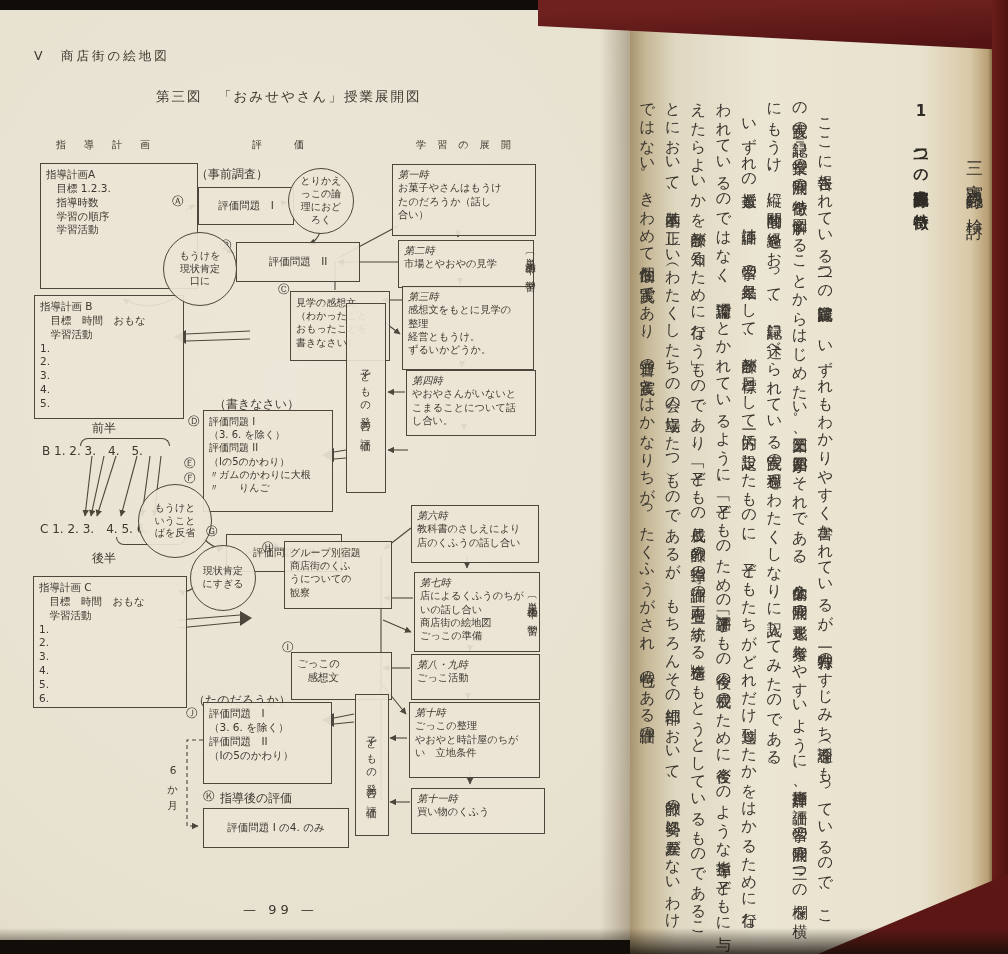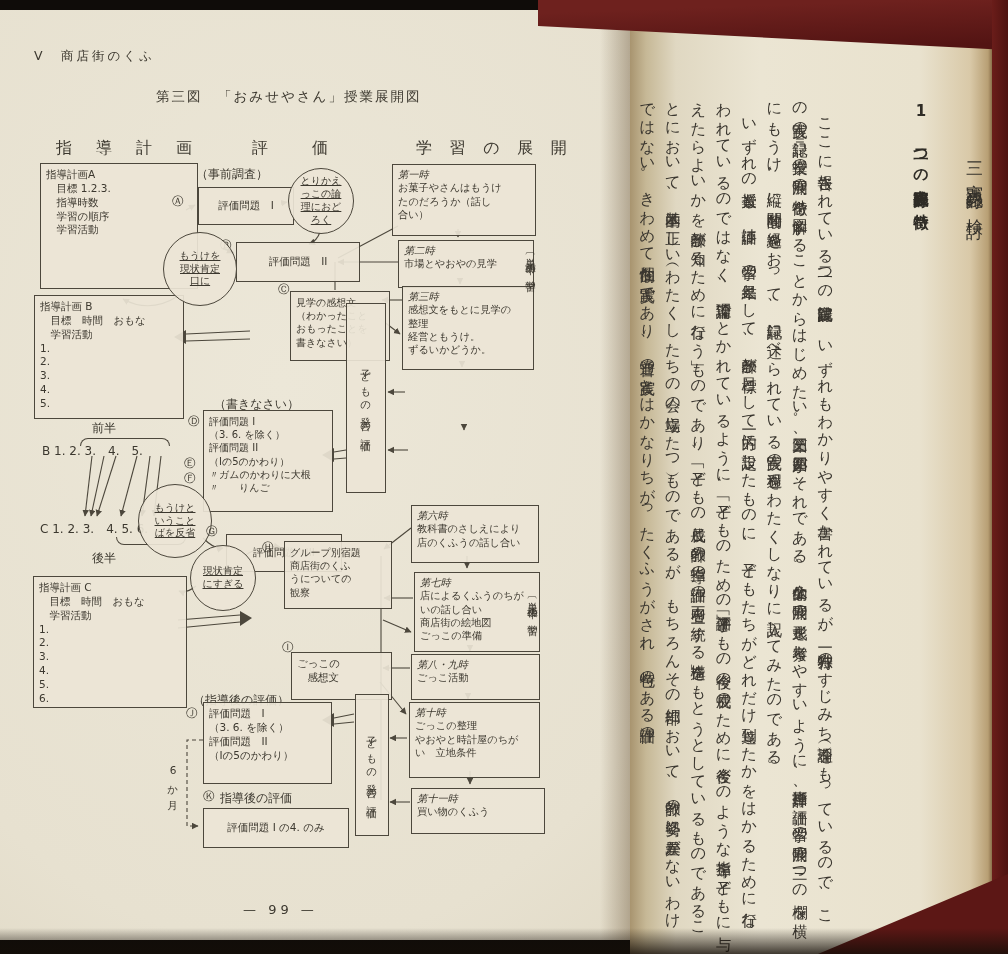--- a/index.html
+++ b/index.html
@@ -15,34 +15,34 @@
     clip-path:polygon(0 0,100% 0,100% 100%,0 52%);}
   .cover-right{position:absolute;right:0;top:0;width:16px;height:954px;background:linear-gradient(90deg,#6a1d1a,#4e1210);}
   .cover-bottom{position:absolute;right:0;bottom:0;width:190px;height:80px;background:#5c1715;
     clip-path:polygon(100% 0,100% 100%,0 100%);}
   .shadow-bottom{position:absolute;left:0;bottom:0;width:100%;height:26px;background:linear-gradient(rgba(20,14,8,0),rgba(20,14,8,.8));}
   .content{position:absolute;inset:0;color:#3c382f;}
   .connectors{position:absolute;inset:0;}
 
   .pl-header{position:absolute;left:34px;top:48px;font-size:12.5px;letter-spacing:3px;}
   .pl-title{position:absolute;left:156px;top:88px;font-size:13.5px;letter-spacing:2px;}
-  .colhead{position:absolute;font-size:16px;letter-spacing:4px;font-family:Liberation Mono, monospace;}
+  .colhead{position:absolute;font-size:10px;letter-spacing:4px;}
   .pagenum{position:absolute;left:243px;top:902px;font-size:13px;letter-spacing:4px;}
 
   .dbox{position:absolute;border:1.2px solid #4c473c;font-size:10.5px;line-height:1.32;
     padding:4px 5px;white-space:pre-line;background:rgba(235,229,214,.92);}
   .dbox.small{font-size:10px;}
   .dbox.center{display:flex;align-items:center;justify-content:center;text-align:center;}
   .lesson{position:absolute;border:1.2px solid #4c473c;font-size:10.2px;line-height:1.3;
     padding:3px 5px;background:rgba(235,229,214,.92);}
   .lesson .t{display:block;font-style:italic;}
   .lesson .b{white-space:pre-line;}
   .circle{position:absolute;border:1.2px solid #4c473c;border-radius:50%;display:flex;align-items:center;
     justify-content:center;text-align:center;font-size:10px;line-height:1.28;white-space:pre-line;
-    background:rgba(235,229,214,.92);text-decoration:underline;}
+    background:rgba(235,229,214,.92);}
   .dlabel{position:absolute;font-size:12px;white-space:pre;}
   .marker{position:absolute;font-size:11.5px;}
   .vbox{position:absolute;border:1.2px solid #4c473c;writing-mode:vertical-rl;text-orientation:upright;
     font-size:10.5px;letter-spacing:3px;display:flex;align-items:center;justify-content:center;
     background:rgba(235,229,214,.92);}
   .vlabel{position:absolute;writing-mode:vertical-rl;text-orientation:upright;font-size:10.5px;letter-spacing:2px;}
   .brace-top{position:absolute;height:7px;border:1px solid #4c473c;border-bottom:none;border-radius:9px 9px 0 0;}
   .brace-bottom{position:absolute;height:7px;border:1px solid #4c473c;border-top:none;border-radius:0 0 9px 9px;}
 
   .sec-title{position:absolute;writing-mode:vertical-rl;text-orientation:upright;font-size:17px;
@@ -119,21 +119,21 @@
       <path d="M354,714 L334,718 M354,722 L334,724"></path>
     </g>
     <g fill="#4c473c" stroke="none">
       <polygon points="322,455 334,448 334,462"></polygon>
       <polygon points="174,337 186,330 186,344"></polygon>
       <polygon points="252,618 240,611 240,626"></polygon>
       <polygon points="322,720 334,713 334,727"></polygon>
     </g>
   </svg>
 
-  <div class="pl-header">Ⅴ　商店街のくふ</div>
+  <div class="pl-header">Ⅴ　商店街の絵地図</div>
   <div class="pl-title">第三図　「おみせやさん」授業展開図</div>
   <div class="colhead" style="left:56px;top:138px">指　導　計　画</div>
   <div class="colhead" style="left:252px;top:138px">評　　価</div>
   <div class="colhead" style="left:416px;top:138px">学 習 の 展 開</div>
 
   <div class="dbox" style="left:40px;top:163px;width:146px;height:116px">指導計画A
 　目標 1.2.3.
 　指導時数
 　学習の順序
 　学習活動</div>
@@ -199,21 +199,21 @@
 にすぎる</div>
   <span class="marker" style="left:262px;top:540px">Ⓗ</span>
   <div class="dbox small" style="left:284px;top:541px;width:96px;height:58px">グループ別宿題
 商店街のくふ
 うについての
 観察</div>
   <span class="marker" style="left:282px;top:640px">Ⓘ</span>
   <div class="dbox" style="left:291px;top:652px;width:89px;height:38px">ごっこの
 　感想文</div>
 
-  <div class="dlabel" style="left:193px;top:692px">（指導後の評価）</div>
+  <div class="dlabel" style="left:193px;top:692px">（たのだろうか）</div>
   <span class="marker" style="left:186px;top:706px">Ⓙ</span>
   <div class="dbox" style="left:203px;top:702px;width:117px;height:72px">評価問題　I
 （3. 6. を除く）
 評価問題　II
 （Iの5のかわり）</div>
   <div class="vlabel" style="left:166px;top:764px;height:50px">6か月</div>
   <span class="marker" style="left:203px;top:789px">Ⓚ</span>
   <div class="dlabel" style="left:220px;top:790px">指導後の評価</div>
   <div class="dbox center" style="left:203px;top:808px;width:134px;height:30px">評価問題 I の4. のみ</div>
   <div class="vbox" style="left:355px;top:694px;width:32px;height:140px">子どもの発言の評価</div>
@@ -228,20 +228,26 @@
     <span class="t">第二時</span>
     <span class="b">市場とやおやの見学</span>
   </div>
   <div class="lesson" style="left:402px;top:286px;width:120px;height:76px">
     <span class="t">第三時</span>
     <span class="b">感想文をもとに見学の
 整理
 経営ともうけ。
 ずるいかどうか。</span>
   </div>
+  <div class="lesson" style="left:406px;top:370px;width:118px;height:58px">
+    <span class="t">第四時</span>
+    <span class="b">やおやさんがいないと
+こまることについて話
+し合い。</span>
+  </div>
   <div class="lesson" style="left:411px;top:505px;width:116px;height:50px">
     <span class="t">第六時</span>
     <span class="b">教科書のさしえにより
 店のくふうの話し合い</span>
   </div>
   <div class="lesson" style="left:414px;top:572px;width:114px;height:72px">
     <span class="t">第七時</span>
     <span class="b">店によるくふうのちが
 いの話し合い
 商店街の絵地図

